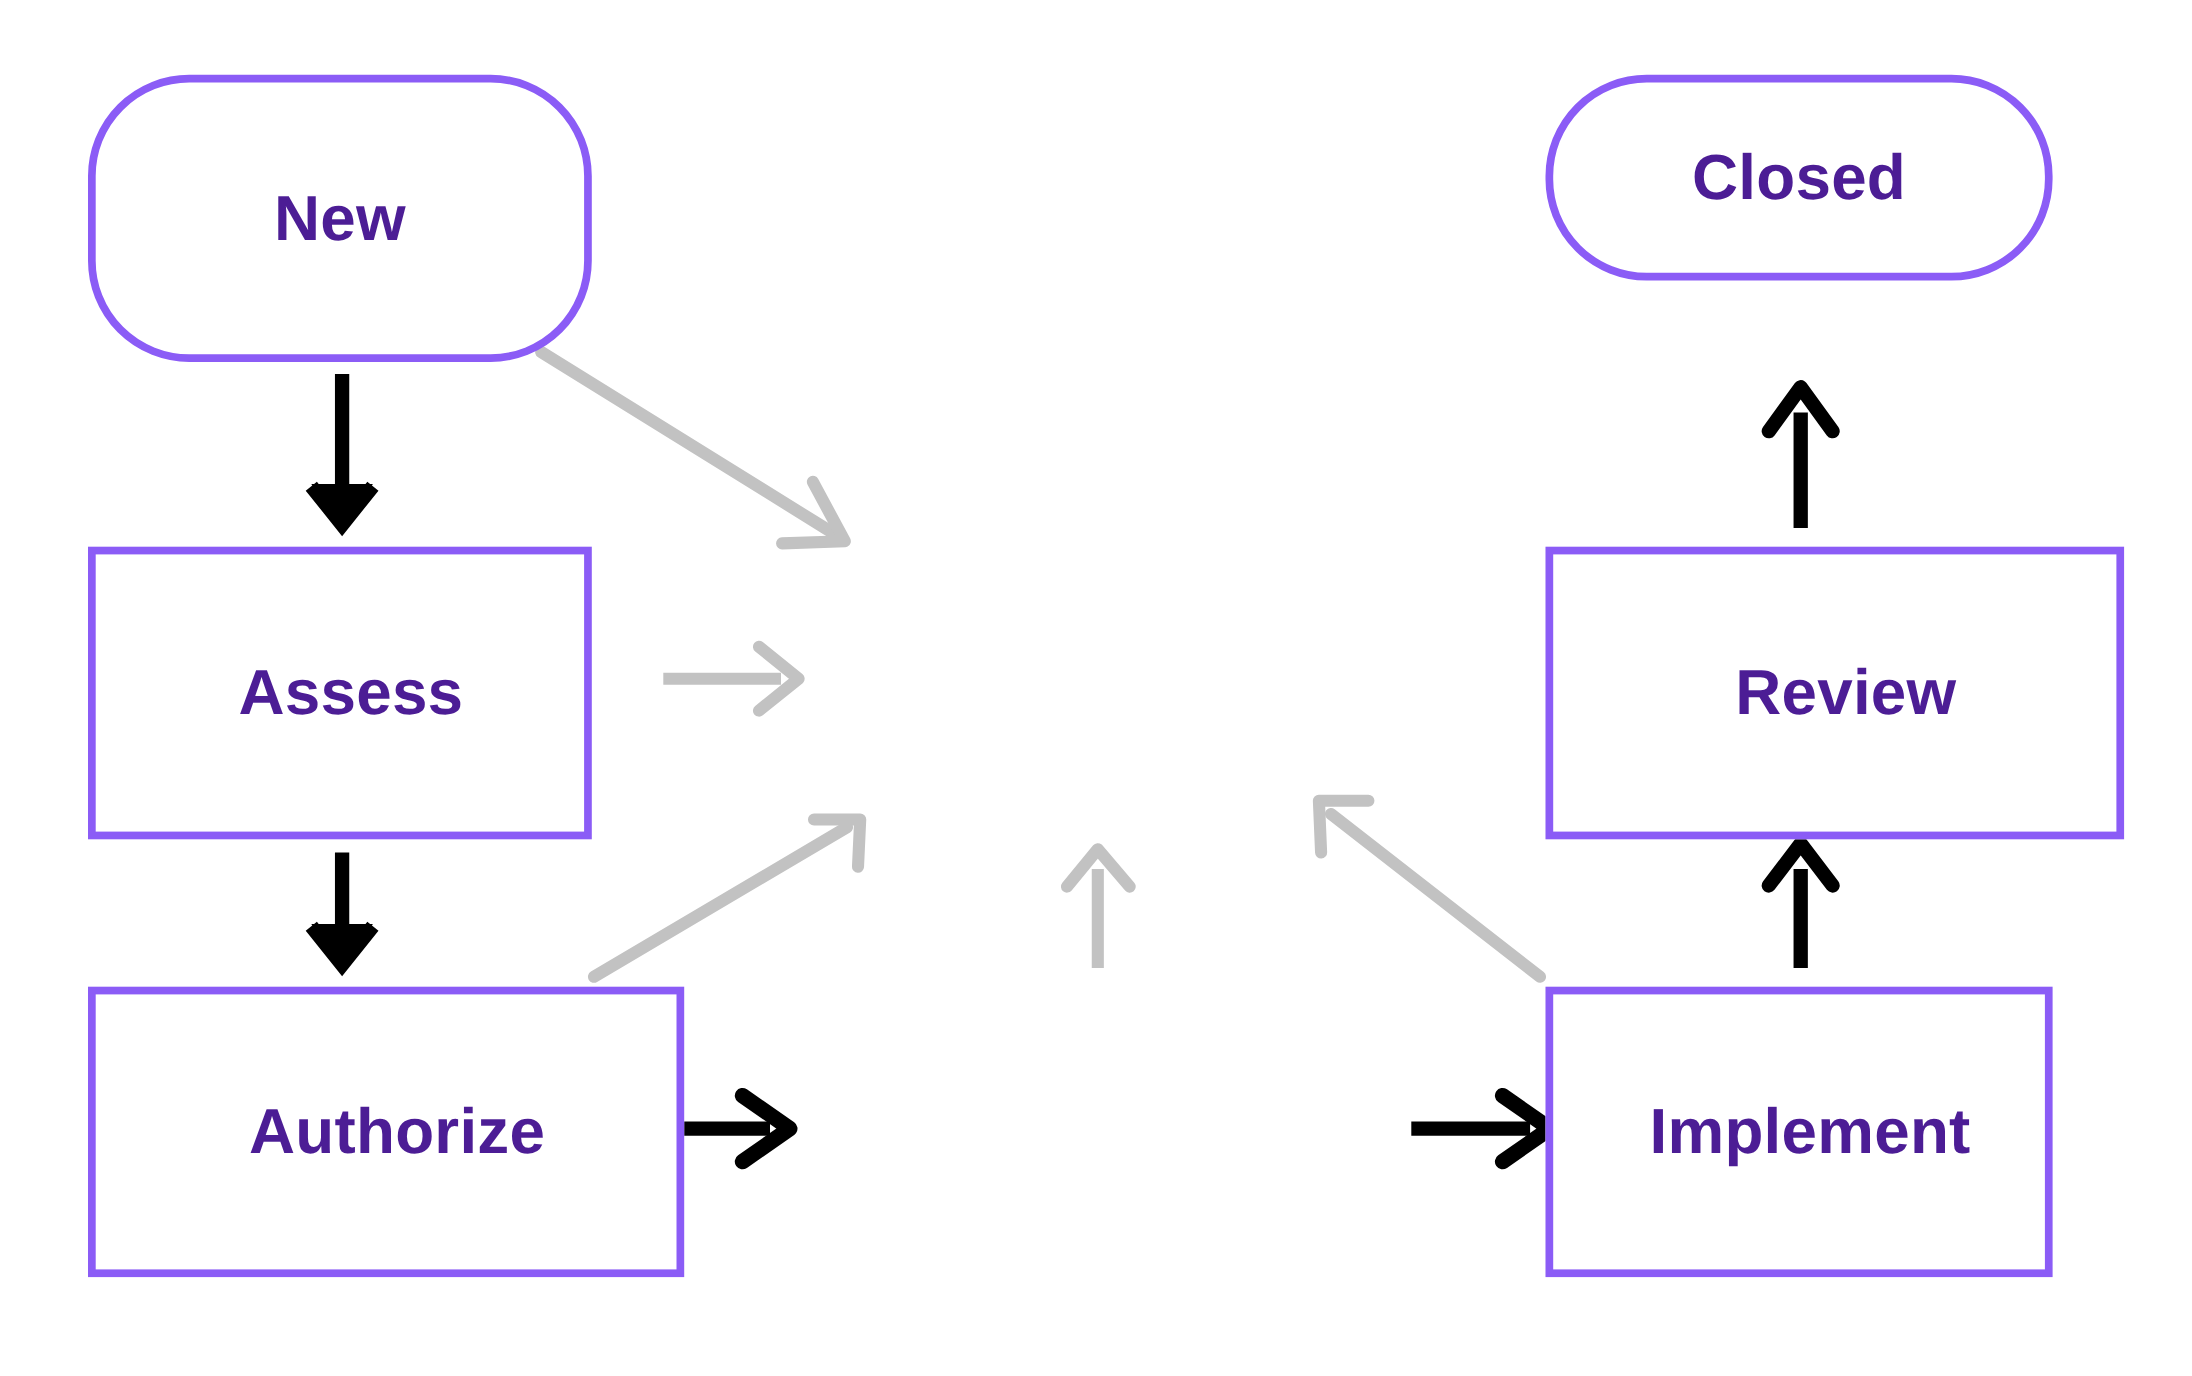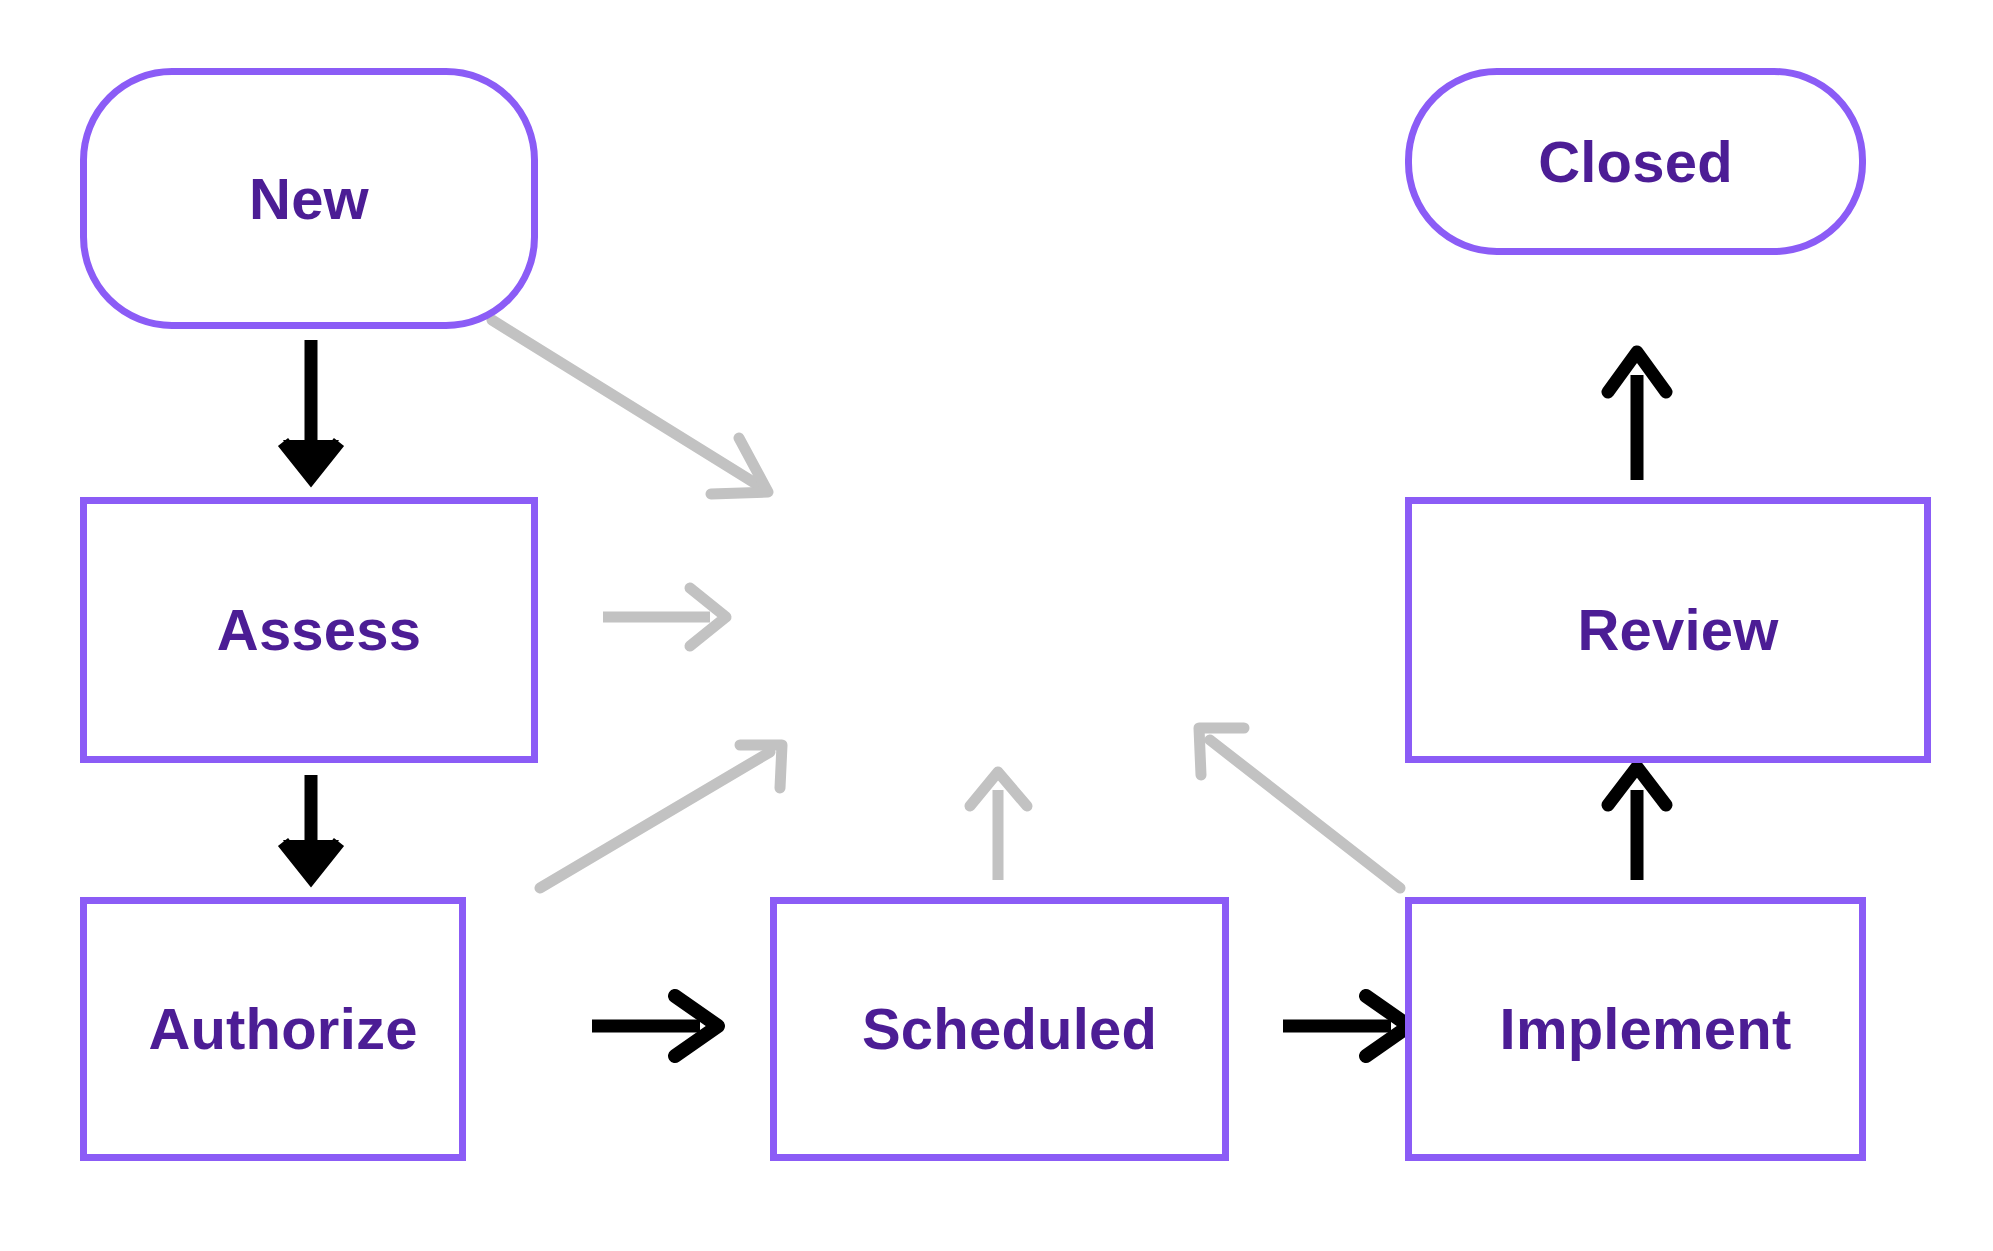--- a/index.html
+++ b/index.html
@@ -125,28 +125,25 @@
   </svg>
 
   <div class="node shape-rounded" id="node-new" style="border-color: rgb(139, 92, 246); left: 80px; top: 68px; width: 458px; height: 261px; background: rgb(255, 255, 255); color: rgb(0, 0, 0);">
     <span class="node-label">New</span>
   </div>
 
   <div class="node shape-rect" id="node-assess" style="border-color: rgb(139, 92, 246); left: 80px; top: 497px; width: 458px; height: 266px; background: rgb(255, 255, 255); color: rgb(0, 0, 0);">
     <span class="node-label">Assess</span>
   </div>
 
-  <div class="node shape-rect" id="node-authorize" style="border-color: rgb(139, 92, 246); left: 80px; top: 897px; width: 386px; height: 264px; background: rgb(255, 255, 255); color: rgb(0, 0, 0);">
+  <div class="node shape-rect" id="node-authorize" style="border-color: rgb(139, 92, 246); left: 80px; top: 897px; width: 542px; height: 264px; background: rgb(255, 255, 255); color: rgb(0, 0, 0);">
     <span class="node-label">Authorize</span>
   </div>
 
 
-  <div class="node shape-rect" id="node-scheduled" style="border-color: rgb(139, 92, 246); left: 770px; top: 897px; width: 459px; height: 264px; background: rgb(255, 255, 255); color: rgb(0, 0, 0);">
-    <span class="node-label">Scheduled</span>
-  </div>
 
   <div class="node shape-rounded" id="node-closed" style="border-color: rgb(139, 92, 246); left: 1405px; top: 68px; width: 461px; height: 187px; background: rgb(255, 255, 255); color: rgb(0, 0, 0);">
     <span class="node-label">Closed</span>
   </div>
 
   <div class="node shape-rect" id="node-review" style="border-color: rgb(139, 92, 246); left: 1405px; top: 497px; width: 526px; height: 266px; background: rgb(255, 255, 255); color: rgb(0, 0, 0);">
     <span class="node-label">Review</span>
   </div>
 
   <div class="node shape-rect" id="node-implement" style="border-color: rgb(139, 92, 246); left: 1405px; top: 897px; width: 461px; height: 264px; background: rgb(255, 255, 255); color: rgb(0, 0, 0);">

